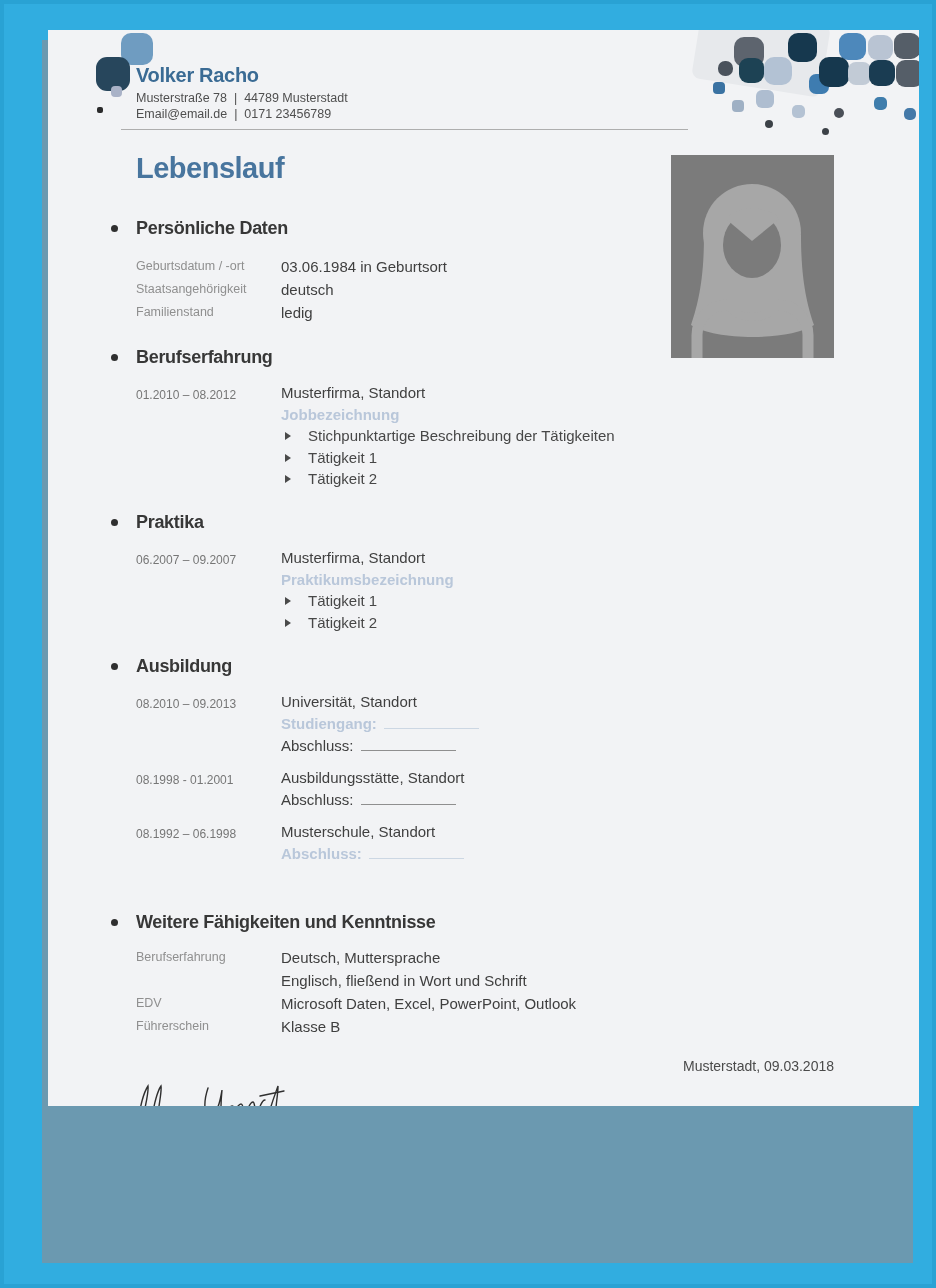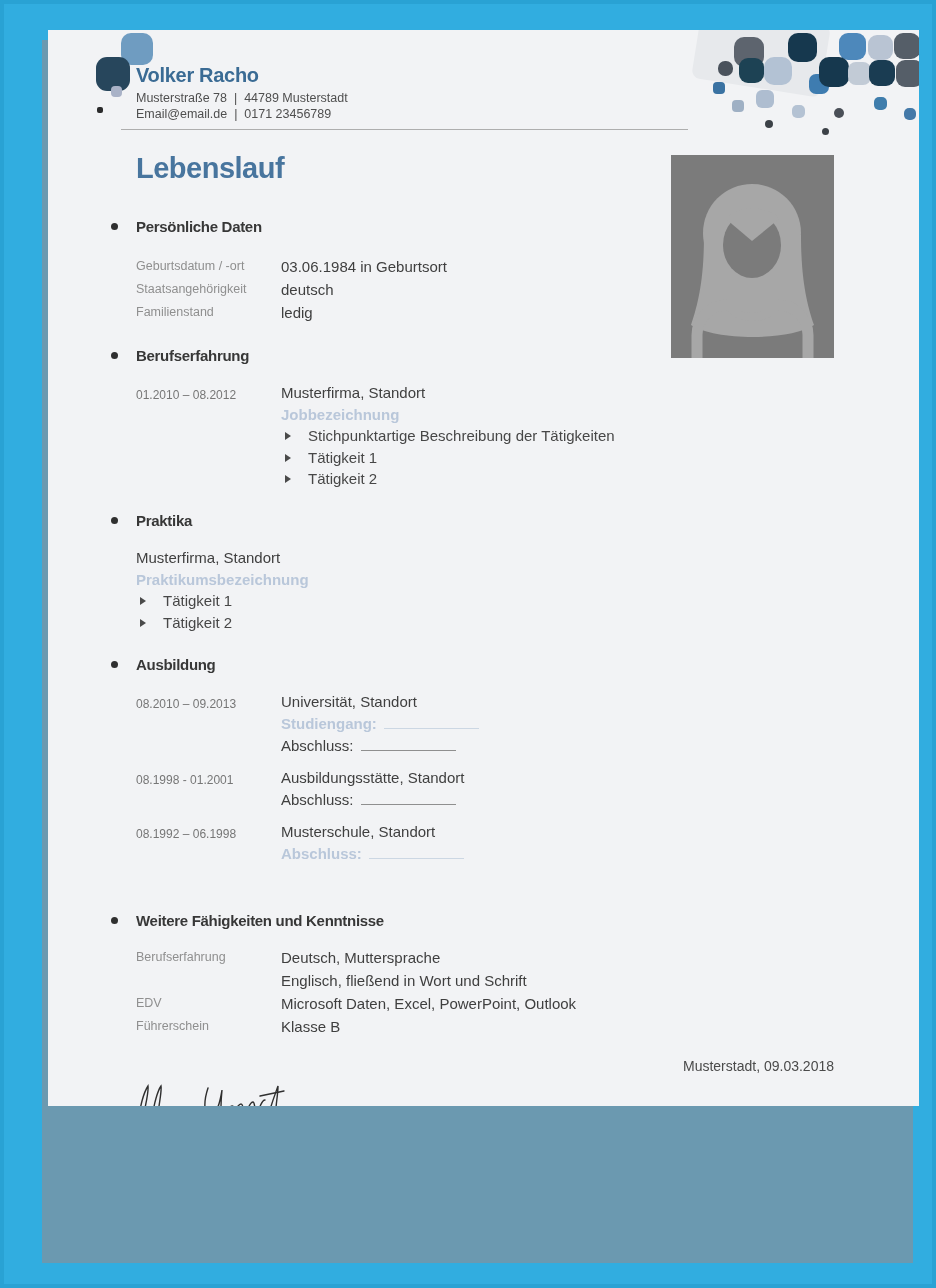--- a/index.html
+++ b/index.html
@@ -19,21 +19,21 @@
   .deco-wedge{position:absolute;left:648px;top:-14px;width:130px;height:72px;background:#e7e9ec;transform:rotate(9deg);border-radius:8px;}
   .hdr-name{position:absolute;left:88px;top:34px;font-size:20px;font-weight:bold;letter-spacing:-.3px;color:#3a6b94;}
   .hdr-contact{position:absolute;left:88px;top:60px;font-size:12.5px;color:#4f4f4f;line-height:16px;}
   .hdr-rule{position:absolute;left:73px;top:99px;width:567px;height:1px;background:#aeaeae;}
   .doc-title{position:absolute;left:88px;top:122px;font-size:29px;font-weight:bold;letter-spacing:-.5px;color:#48759e;}
   
   .photo{position:absolute;left:623px;top:125px;width:163px;height:203px;}
   
   .section-head{position:absolute;left:63px;display:flex;align-items:center;}
   .section-head .dot{width:7px;height:7px;border-radius:50%;background:#2f2f2f;margin-right:18px;flex:none;}
-  .section-head h2{margin:0;font-size:15px;font-weight:bold;letter-spacing:-.3px;color:#373737;}
+  .section-head h2{margin:0;font-size:18px;font-weight:bold;letter-spacing:-.3px;color:#373737;}
   .block{position:absolute;left:88px;right:40px;}
   .kv-grid{display:grid;grid-template-columns:145px 1fr;row-gap:0;}
   .kv-label{font-size:12.5px;color:#8f8f8f;line-height:23px;}
   .kv-value{font-size:15px;color:#3f3f3f;line-height:23px;}
   .entry{display:grid;grid-template-columns:145px 1fr;margin-bottom:10px;}
   .entry-date{font-size:12px;color:#767676;line-height:21px;padding-top:3px;}
   .entry-line{font-size:15px;color:#3f3f3f;line-height:21.5px;}
   .role{font-size:15px;font-weight:bold;color:#b9c7da;line-height:21.5px;}
   .bullet-line{display:flex;align-items:baseline;font-size:15px;color:#474747;line-height:21.5px;}
   .tri{flex:none;width:0;height:0;border-left:6px solid #4a4a4a;border-top:4px solid transparent;border-bottom:4px solid transparent;margin:0 17px 0 4px;position:relative;top:-1px;}
@@ -155,20 +155,21 @@
       </div>
     </div>
   </div>
 
   <div class="section-head" style="top:482px">
     <span class="dot"></span>
     <h2>Praktika</h2>
   </div>
   <div class="block" style="top:517px">
     <div class="entry">
+      <div class="entry-date">06.2007 – 09.2007</div>
       <div class="entry-body">
         <div class="entry-line">Musterfirma, Standort</div>
         <div class="role">Praktikumsbezeichnung</div>
         <div class="bullet-line">
             <span class="tri"></span>
             <span>Tätigkeit 1</span>
           </div>
         <div class="bullet-line">
             <span class="tri"></span>
             <span>Tätigkeit 2</span>

